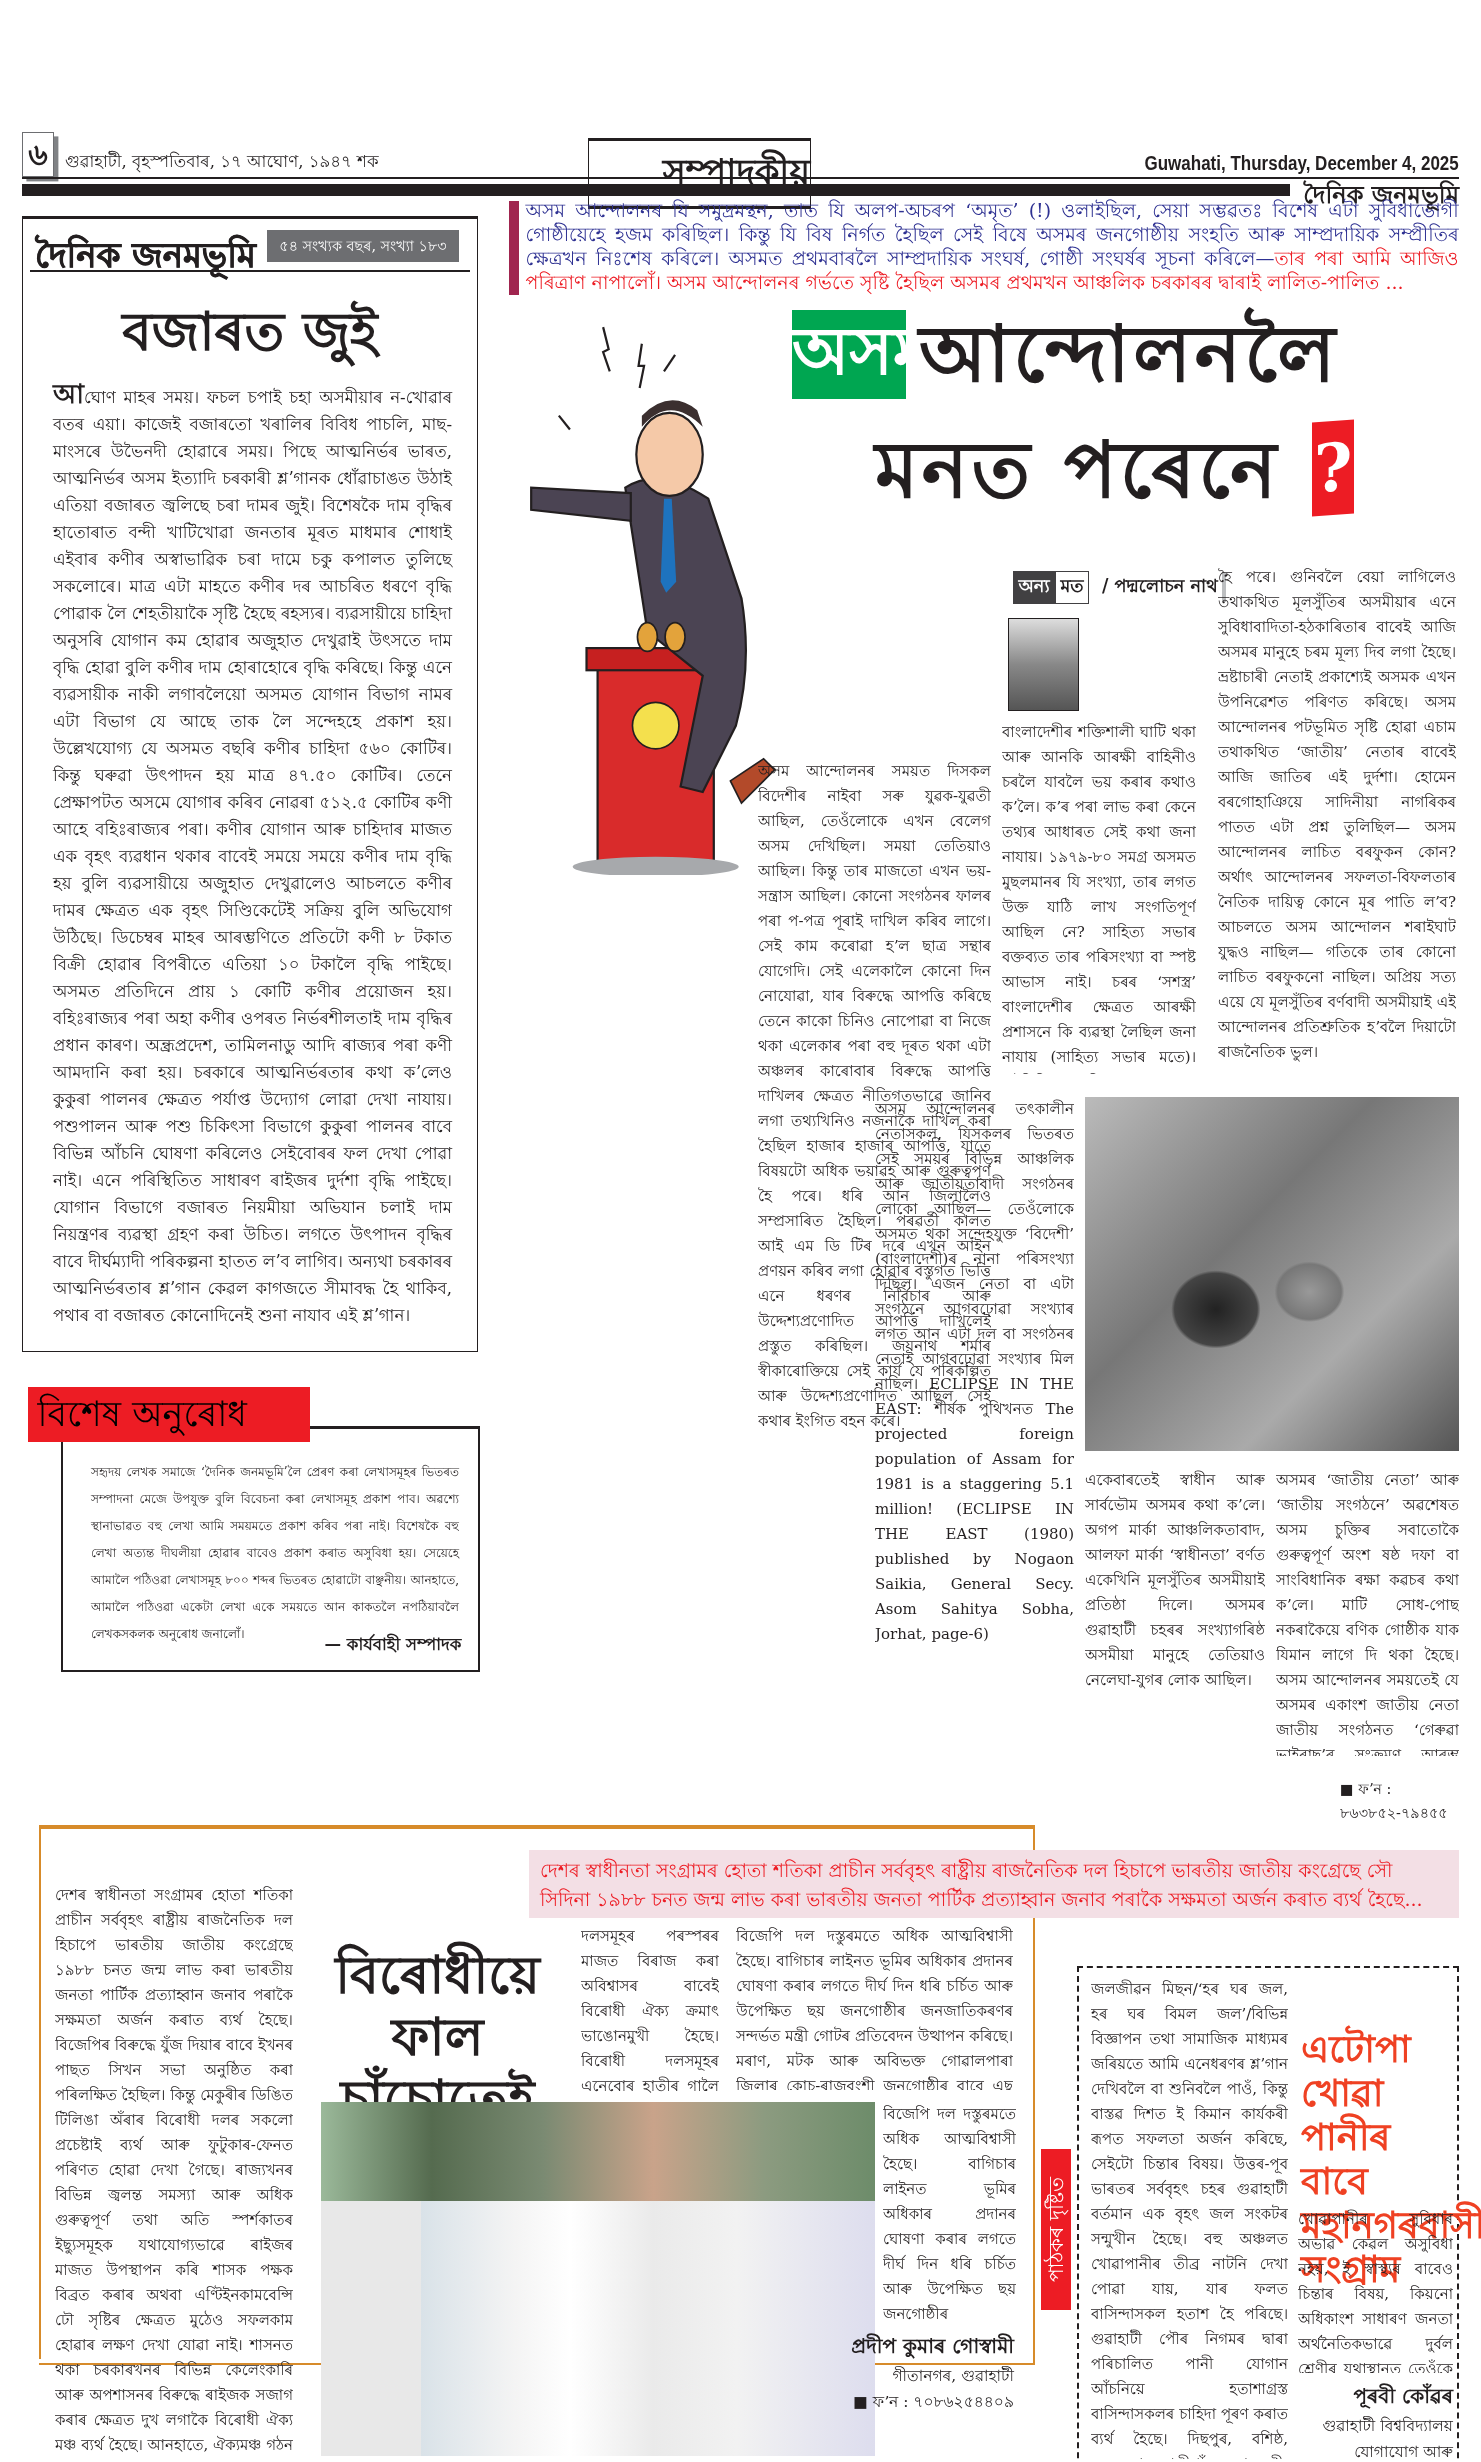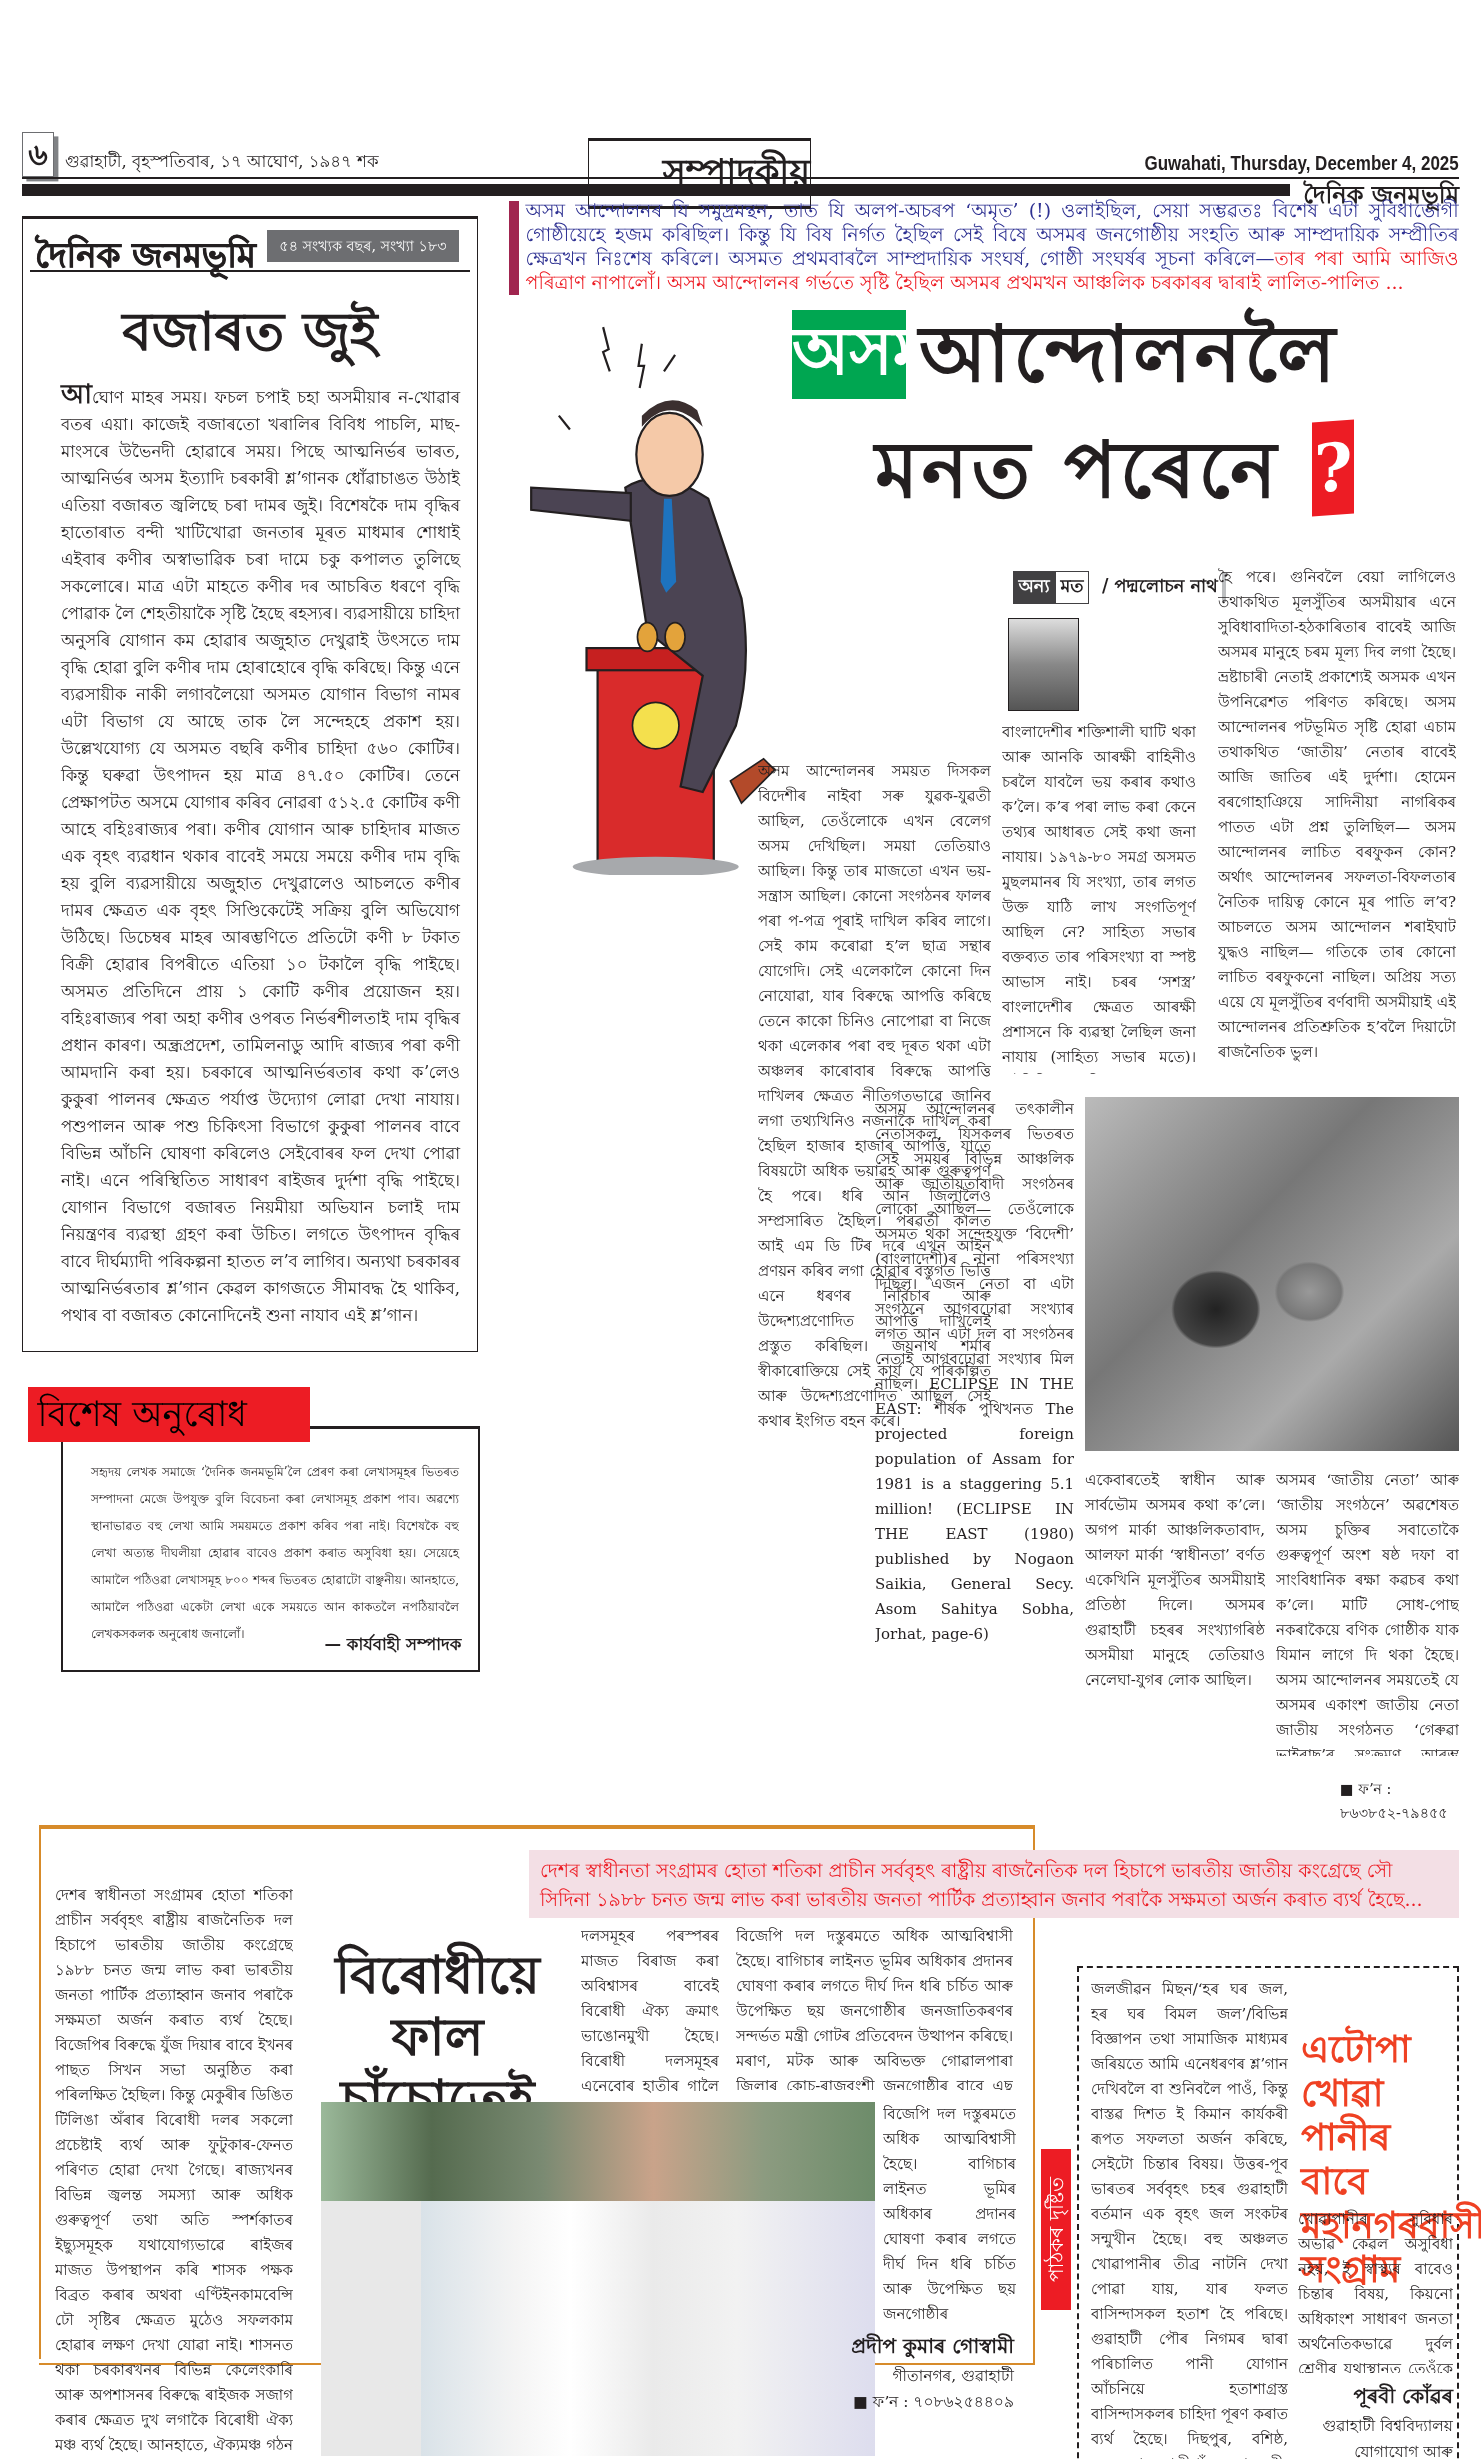--- a/index.html
+++ b/index.html
@@ -12,21 +12,21 @@
   .dateline-en{position:absolute;right:0;top:30px;font-family:"Liberation Sans",sans-serif;font-weight:bold;font-size:20px;transform:scaleX(.85);transform-origin:right;}
   .rule-thin{position:absolute;left:0;top:55px;width:1437px;height:1.7px;background:#231f20;}
   .rule-thick{position:absolute;left:0;top:62px;width:1268px;height:12px;background:#231f20;}
   .masthead-small{position:absolute;right:0;top:54px;font-size:24px;font-weight:bold;}
   
   .editorial{position:absolute;left:0;top:94px;width:454px;height:1132px;border:1.7px solid #231f20;border-top-width:3.3px;}
   .ed-mast{position:absolute;left:12px;top:10px;font-size:34px;font-weight:bold;color:#231f20;-webkit-text-stroke:0.6px #231f20;}
   .ed-issue{position:absolute;left:244px;top:11px;width:192px;height:32px;background:#6d6e71;color:#fff;font-size:14.4px;line-height:32px;text-align:center;}
   .ed-rule{position:absolute;left:6.6px;top:51px;width:440px;height:1.7px;background:#231f20;}
   .ed-title{position:absolute;left:0;top:72px;width:454px;text-align:center;font-size:53px;font-weight:bold;}
-  .ed-body{position:absolute;left:30px;top:161px;width:399px;font-size:16.6px;line-height:27px;text-align:justify;margin-left:8px;}
+  .ed-body{position:absolute;left:30px;top:161px;width:399px;font-size:16.6px;line-height:27px;text-align:justify;}
   .dropcap{font-size:26.6px;font-weight:bold;}
   
   .req-box{position:absolute;left:39px;top:1304px;width:415px;height:241px;border:2.8px solid #231f20;border-top-width:3.3px;}
   .req-tag{position:absolute;left:5.5px;top:1265px;width:282px;height:55px;background:#ed1c24;color:#000000;font-size:35px;line-height:55px;padding-left:10px;box-sizing:border-box;}
   .req-body{position:absolute;left:28px;top:30px;width:368px;font-size:12px;line-height:27px;text-align:justify;}
   .req-sign{position:absolute;right:16.6px;bottom:11px;font-size:16.6px;font-weight:bold;}
   
   .standfirst{position:absolute;left:487px;top:79px;width:950px;height:94px;text-decoration:underline;}
   .sf-bar{position:absolute;left:0;top:0;width:10px;height:94px;background:#a0254f;}
   .sf-text{position:absolute;left:16.6px;top:-3.3px;width:933px;font-size:19px;line-height:24px;color:#2e3192;text-align:justify;}

